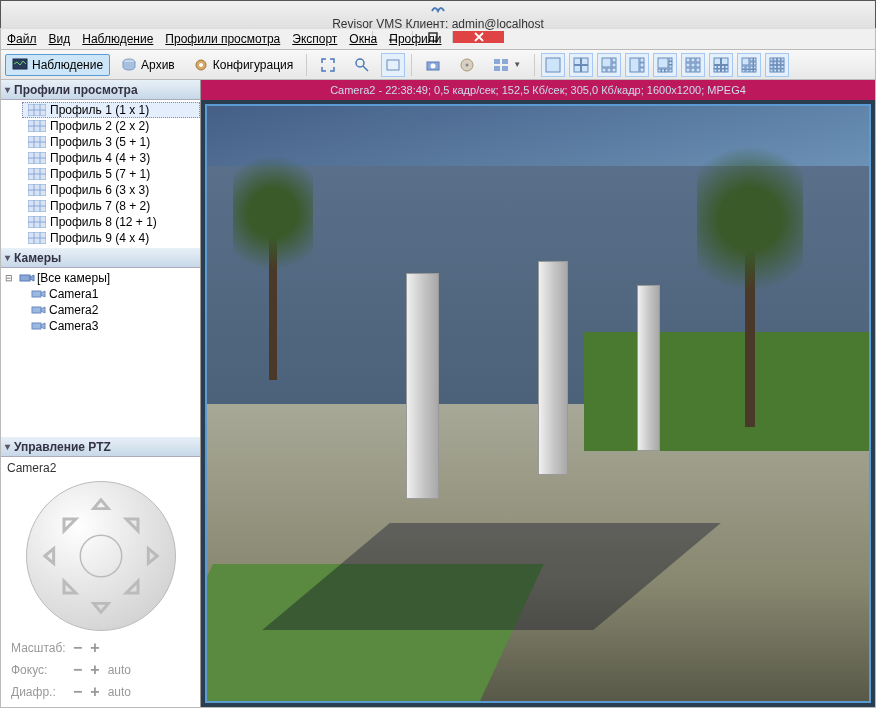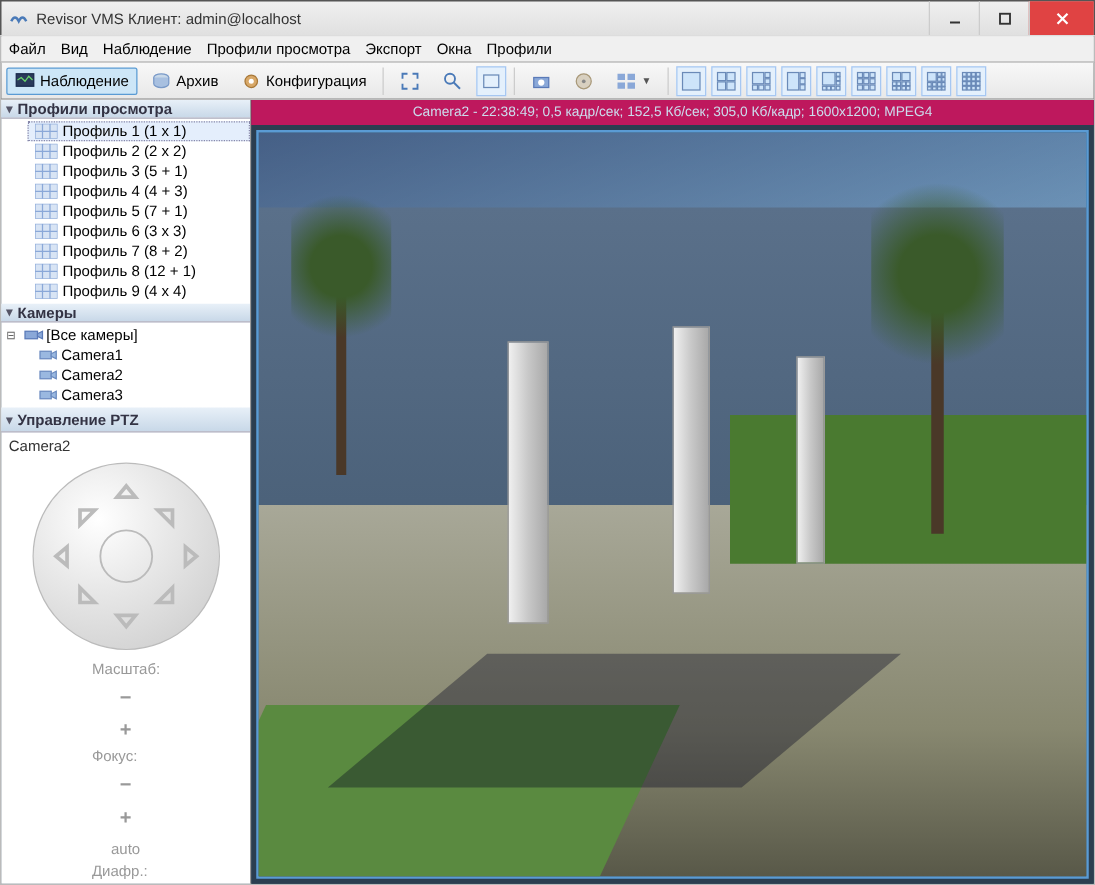--- a/index.html
+++ b/index.html
@@ -1,30 +1,30 @@
 <!DOCTYPE html>
 <html><head>
 <meta charset="utf-8">
 <style>
 * { box-sizing: border-box; margin: 0; padding: 0; font-family: "Segoe UI", Tahoma, sans-serif; font-size: 12px; }
 body { background: #1a1a1a; width: 876px; height: 708px; overflow: hidden; }
 
 
-.titlebar { height: 28px; background: linear-gradient(#f0f0f0,#e0e0e0); display:flex; align-items:center; border:1px solid #555; border-bottom:none; }
+.titlebar { height: 28px; background: linear-gradient(#f0f0f0,#e0e0e0); display:flex; align-items:center; border:1px solid #555; border-bottom:none;flex-direction:column; }
 .titlebar .icon { width:16px; height:16px; margin:0 6px; }
 .titlebar .title { flex:1; color:#333; font-size:12px; }
 .winbtns { display:flex; height:100%; }
 .winbtn { width:40px; display:flex; align-items:center; justify-content:center; border-left:1px solid #ccc; }
 .winbtn.close { background:#e04343; color:#fff; width:52px; }
 .winbtn svg { width:12px; height:12px; }
 
 
 .menubar { height:22px; background:#f0f0f0; display:flex; align-items:center; padding:0 6px; gap:12px; border:1px solid #bbb; border-top:1px solid #ddd; }
 .menuitem { color:#000; cursor:default; }
-.menuitem .ul { }
+.menuitem .ul { text-decoration: underline; }
 
 
 .toolbar { height:30px; background:linear-gradient(#f8f8f8,#e8e8e8); display:flex; align-items:center; padding:0 4px; gap:4px; border:1px solid #bbb; border-top:none; }
 .tbtn { display:flex; align-items:center; gap:4px; padding:2px 6px; border:1px solid transparent; border-radius:2px; }
 .tbtn.active { background:#cde6f7; border:1px solid #5a9bd4; }
 .tbtn .ic { width:16px; height:16px; display:flex; align-items:center; justify-content:center; }
 .sep { width:1px; height:22px; background:#ccc; margin:0 2px; }
 .gridbtn { width:24px; height:24px; border:1px solid #a6c7f2; background:#e4f0fc; display:flex; align-items:center; justify-content:center; }
 .gridbtn svg { width:16px; height:16px; }
 
@@ -41,21 +41,21 @@
 .li .ic { width:18px; height:12px; flex-shrink:0; }
 .tree { padding:2px 4px; }
 .tree .row { display:flex; align-items:center; gap:2px; padding:1px 0; }
 .tree .row.child { padding-left:26px; }
 .tree .expander { width:12px; font-size:9px; color:#666; }
 .camico { width:16px; height:12px; }
 
 .ptzpanel { flex:0 0 auto; }
 .ptzbody { padding:4px 6px; color:#333; }
 .ptzwheel { width:150px; height:150px; margin:6px auto; border-radius:50%; background:radial-gradient(circle at 35% 30%, #fff 0%, #e8e8e8 40%, #c8c8c8 100%); border:1px solid #bbb; position:relative; }
-.ptzrow { display:flex; align-items:center; gap:8px; color:#999; padding:2px 4px;flex-direction:column; }
+.ptzrow { display:flex; align-items:center; gap:8px; color:#999; padding:2px 4px; }
 .ptzrow .lbl { width:54px; }
 .ptzrow .btn { font-size:16px; font-weight:bold; color:#999; cursor:default; }
 .ptzrow .auto { color:#999; }
 
 .spacer { flex:1; }
 
 
 .video { flex:1; display:flex; flex-direction:column; background:#2b3e50; }
 .videohdr { height:20px; background:#be185d; color:#cde; display:flex; align-items:center; justify-content:center; font-size:11px; }
 .feed { flex:1; margin:4px; border:2px solid #5a9bd4; position:relative; overflow:hidden;

